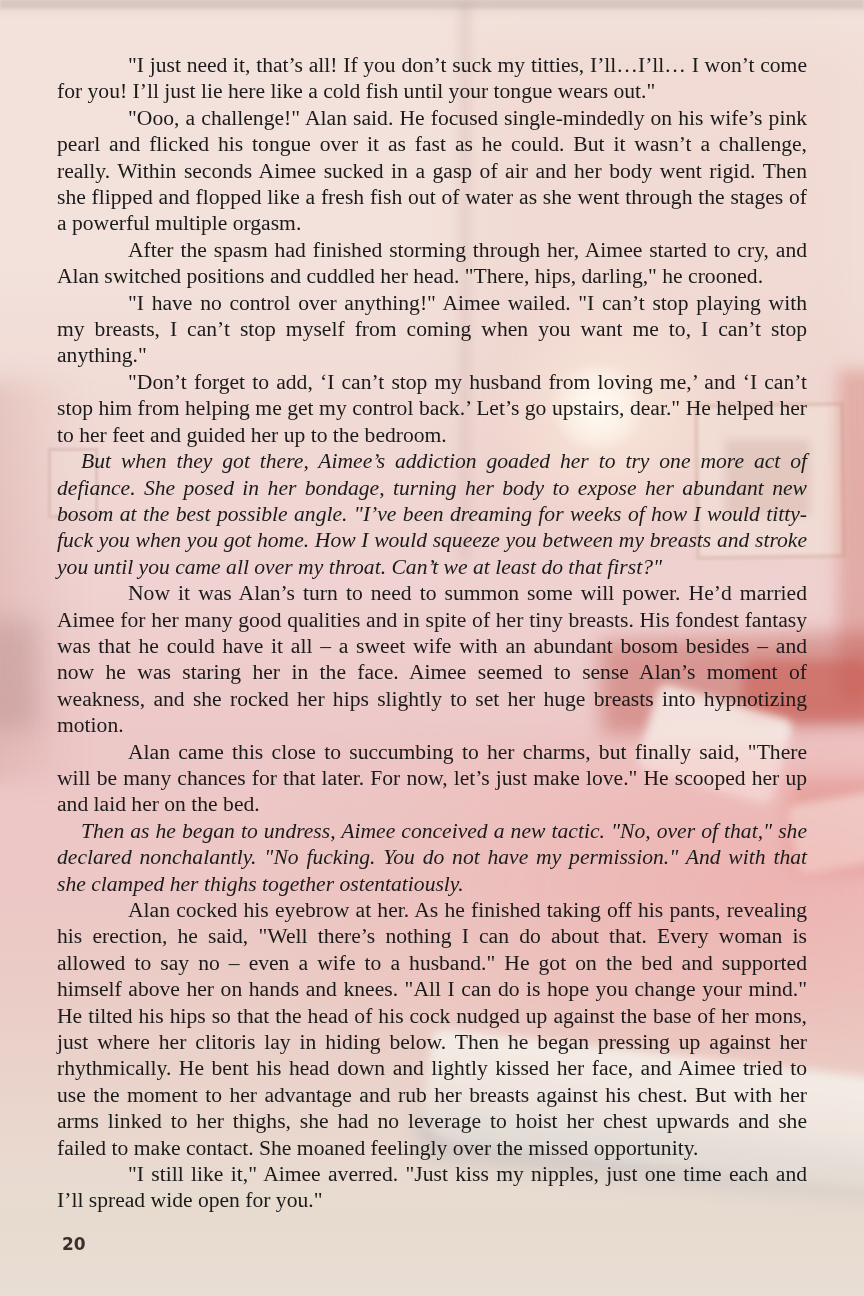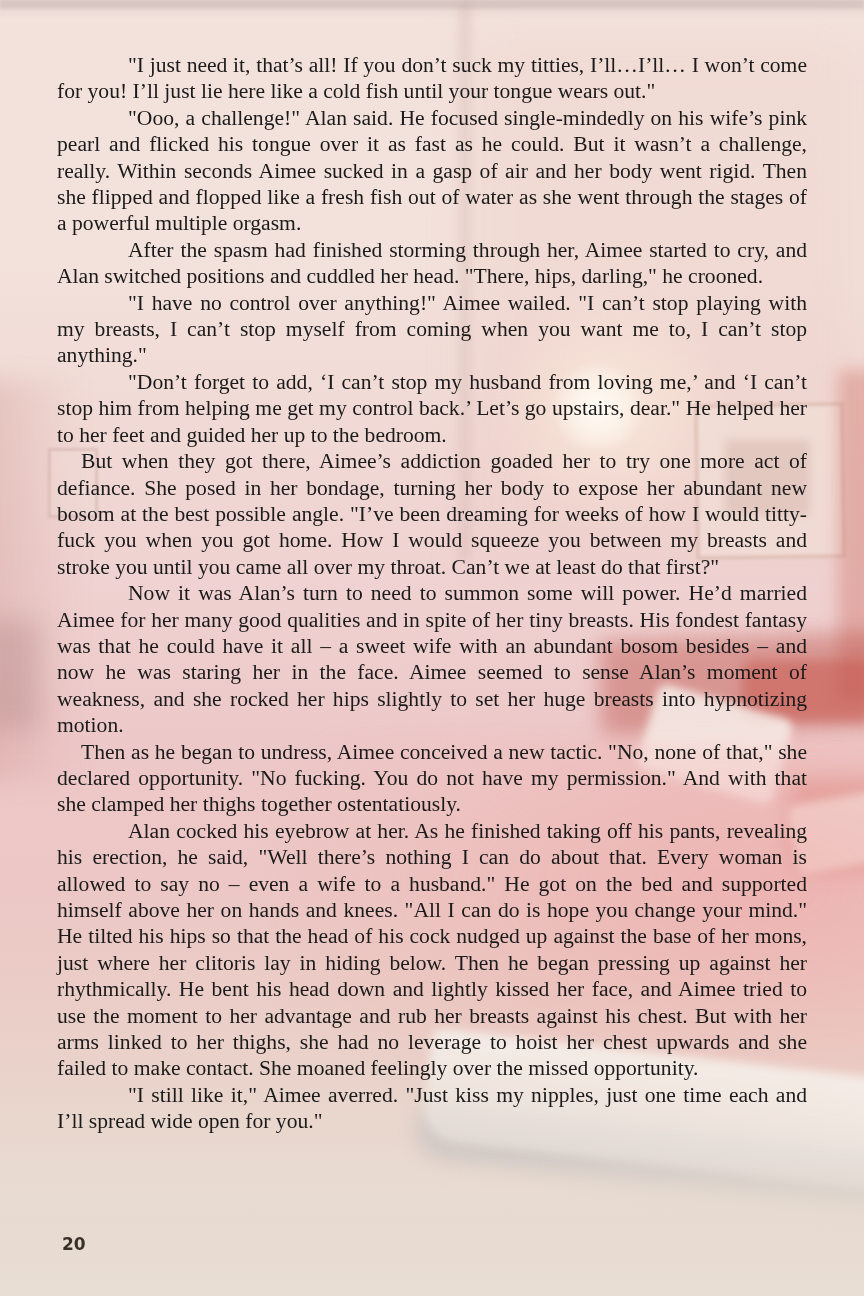--- a/index.html
+++ b/index.html
@@ -83,21 +83,21 @@
     left: 57px; top: 52px;
     width: 750px;
     z-index: 5;
     color: #1b1b1b;
     font-size: 21.6px;
     line-height: 26.4px;
     text-align: justify;
   }
   #text-block p { margin: 0; }
   #text-block p.indent-large { text-indent: 71px; }
-  #text-block p.indent-small { text-indent: 24px; }
+  #text-block p.indent-small { text-indent: 24px; font-style: italic; }
 
   #page-number {
     position: absolute;
     left: 62px; top: 1234px;
     z-index: 5;
     font-family: "DejaVu Sans", sans-serif;
     font-weight: bold;
     font-size: 17px;
     color: #39302a;
     text-align: center;
@@ -130,20 +130,21 @@
   <div class="bg-layer carpet"></div>
 
   <div id="text-block">
       <p class="indent-large">"I just need it, that’s all! If you don’t suck my titties, I’ll…I’ll… I won’t come for you! I’ll just lie here like a cold fish until your tongue wears out."</p>
       <p class="indent-large">"Ooo, a challenge!" Alan said. He focused single-mindedly on his wife’s pink pearl and flicked his tongue over it as fast as he could. But it wasn’t a challenge, really. Within seconds Aimee sucked in a gasp of air and her body went rigid. Then she flipped and flopped like a fresh fish out of water as she went through the stages of a powerful multiple orgasm.</p>
       <p class="indent-large">After the spasm had finished storming through her, Aimee started to cry, and Alan switched positions and cuddled her head. "There, hips, darling," he crooned.</p>
       <p class="indent-large">"I have no control over anything!" Aimee wailed. "I can’t stop playing with my breasts, I can’t stop myself from coming when you want me to, I can’t stop anything."</p>
       <p class="indent-large">"Don’t forget to add, ‘I can’t stop my husband from loving me,’ and ‘I can’t stop him from helping me get my control back.’ Let’s go upstairs, dear." He helped her to her feet and guided her up to the bedroom.</p>
       <p class="indent-small">But when they got there, Aimee’s addiction goaded her to try one more act of defiance. She posed in her bondage, turning her body to expose her abundant new bosom at the best possible angle. "I’ve been dreaming for weeks of how I would titty-fuck you when you got home. How I would squeeze you between my breasts and stroke you until you came all over my throat. Can’t we at least do that first?"</p>
       <p class="indent-large">Now it was Alan’s turn to need to summon some will power. He’d married Aimee for her many good qualities and in spite of her tiny breasts. His fondest fantasy was that he could have it all – a sweet wife with an abundant bosom besides – and now he was staring her in the face. Aimee seemed to sense Alan’s moment of weakness, and she rocked her hips slightly to set her huge breasts into hypnotizing motion.</p>
-      <p class="indent-small">Then as he began to undress, Aimee conceived a new tactic. "No, none of that," she declared opportunity. "No fucking. You do not have my permission." And with that she clamped her thighs together ostentatiously.</p>
+      <p class="indent-large">Alan came this close to succumbing to her charms, but finally said, "There will be many chances for that later. For now, let’s just make love." He scooped her up and laid her on the bed.</p>
+      <p class="indent-small">Then as he began to undress, Aimee conceived a new tactic. "No, over of that," she declared nonchalantly. "No fucking. You do not have my permission." And with that she clamped her thighs together ostentatiously.</p>
       <p class="indent-large">Alan cocked his eyebrow at her. As he finished taking off his pants, revealing his erection, he said, "Well there’s nothing I can do about that. Every woman is allowed to say no – even a wife to a husband." He got on the bed and supported himself above her on hands and knees. "All I can do is hope you change your mind." He tilted his hips so that the head of his cock nudged up against the base of her mons, just where her clitoris lay in hiding below. Then he began pressing up against her rhythmically. He bent his head down and lightly kissed her face, and Aimee tried to use the moment to her advantage and rub her breasts against his chest. But with her arms linked to her thighs, she had no leverage to hoist her chest upwards and she failed to make contact. She moaned feelingly over the missed opportunity.</p>
       <p class="indent-large">"I still like it," Aimee averred. "Just kiss my nipples, just one time each and I’ll spread wide open for you."</p>
     </div>
 
   <div id="page-number">20</div>
 
 </div>
 
 </body></html>

